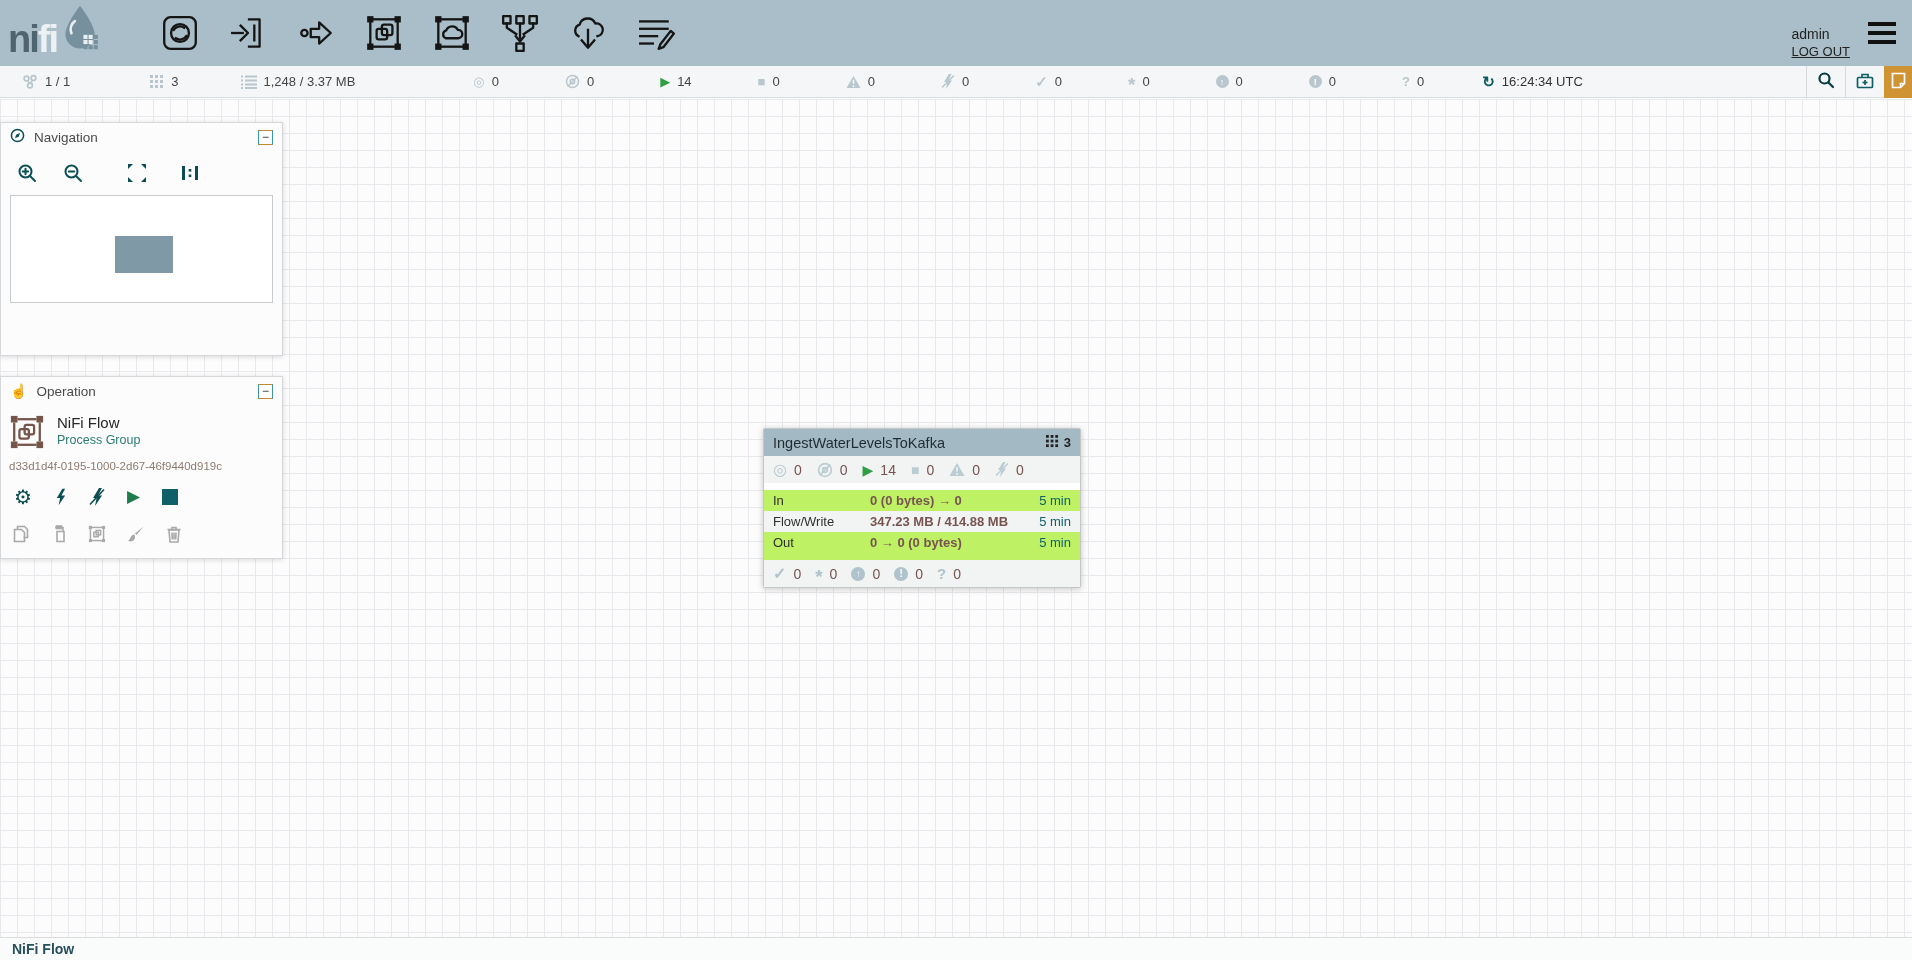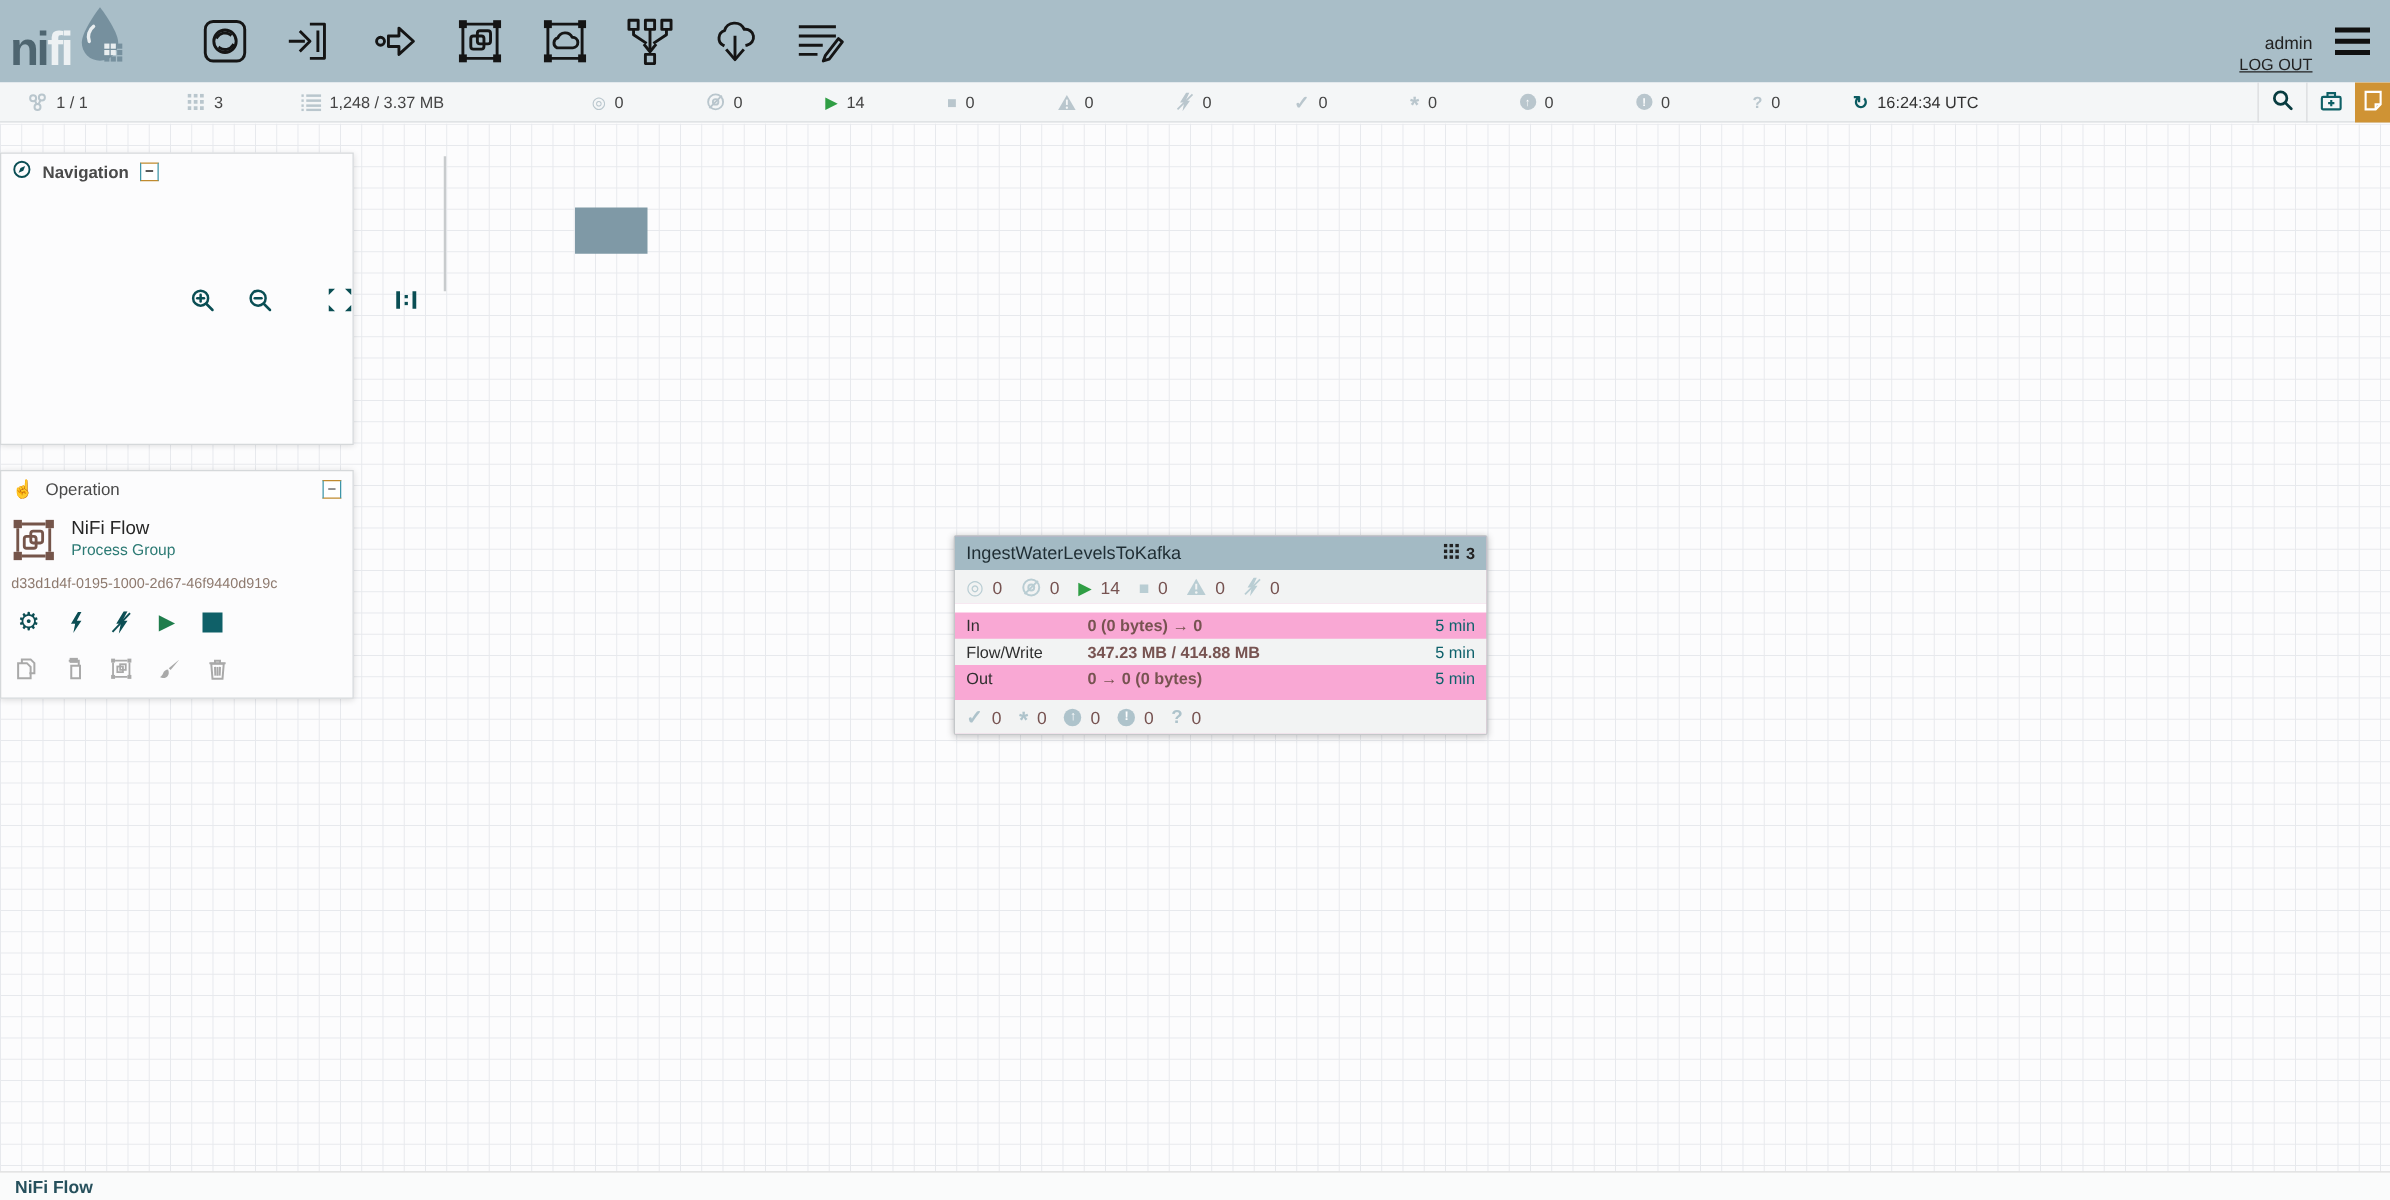--- a/index.html
+++ b/index.html
@@ -10,21 +10,21 @@
   .hdr { position:absolute; top:0; left:0; right:0; height:66px; background:#a9bec8; display:flex; align-items:center; }
   .logo { display:flex; align-items:flex-end; padding:0 6px 6px 8px;text-align:right; }
   .logo .t { font-size:38px; font-weight:bold; letter-spacing:-2px; line-height:34px; }
   .logo .ni { color:#4e6570; }
   .logo .fi { color:#edf1f3; }
   .logo svg { margin-left:2px; }
   .tools { display:flex; align-items:center; gap:26px; margin-left:52px; }
   .tool { width:42px; height:42px; display:flex; align-items:center; justify-content:center; cursor:grab; }
   .tool svg { stroke:#151515; fill:none; stroke-width:2.2; stroke-linejoin:round; stroke-linecap:square; }
   .hdr-spacer { flex:1; }
-  .account { text-align:right; margin-right:18px; line-height:17px;margin-top:19px; }
+  .account { text-align:left; margin-right:18px; line-height:17px;margin-top:19px; }
   .account .user { font-size:14px; color:#222; }
   .account .logout { font-size:13px; color:#222; text-decoration:underline; cursor:pointer; display:block; }
   .burger { margin-right:16px; cursor:pointer; }
   .burger div { width:28px; height:4.5px; background:#111; margin:4.5px 0; }
 
   
   .sbar { position:absolute; top:66px; left:0; right:0; height:32px; background:#f4f6f7; border-bottom:1px solid #d9dde0; display:flex; align-items:center; font-size:13px; color:#454545; }
   .sb-item { display:flex; align-items:center; gap:7px; white-space:nowrap; }
   .sb-ic { color:#b9c6cd; display:inline-flex; align-items:center; }
   .sb-run { color:#2f9e44; font-size:13px; }
@@ -41,21 +41,21 @@
 
   
   .canvas { position:absolute; top:99px; bottom:23px; left:0; right:0; background:#fcfcfd;
     background-image:linear-gradient(#e7e9ed 1px, transparent 1px), linear-gradient(90deg,#e7e9ed 1px, transparent 1px);
     background-size:17px 17px; }
 
   
   .panel { position:absolute; background:#fcfcfd; border:1px solid #d5d8da; box-shadow:0 1px 5px rgba(0,0,0,.14); }
   .p-hdr { height:28px; display:flex; align-items:center; gap:9px; padding:0 9px; font-size:13.5px; color:#4a4a4a; }
   .collapse { margin-left:auto; width:15px; height:15px; border:1px solid #3d95a8; border-top-color:#c08a2e; border-bottom-color:#c08a2e; color:#333; font-size:12px; line-height:12px; text-align:center; cursor:pointer; background:#fff; }
-  .nav-panel { left:0; top:122px; width:283px; height:234px; display:flex; flex-direction:row;font-weight:bold; }
+  .nav-panel { left:0; top:122px; width:283px; height:234px; display:flex; flex-direction:column; }
   .nav-tools { display:flex; align-items:center; padding:12px 12px 10px 16px; gap:26px; }
   .nav-tools .nbtn { cursor:pointer; display:flex; }
   .minimap { margin:2px 9px 0 9px; height:108px; border:1px solid #c8cbcd; background:#fff; position:relative; }
   .mini-rect { position:absolute; left:104px; top:40px; width:58px; height:37px; background:#7f99a6; cursor:move; }
   .nav-foot { flex:1; margin:0 0; border-top:0; }
 
   .op-panel { left:0; top:376px; width:283px; height:183px; }
   .op-info { display:flex; gap:12px; padding:9px 8px 0 8px; align-items:flex-start; }
   .op-name { font-size:15px; color:#262626; }
   .op-type { font-size:12.5px; color:#2c7a74; margin-top:2px; }
@@ -63,21 +63,21 @@
   .op-row { display:flex; align-items:center; gap:22px; padding:14px 8px 0 13px; }
   .op-row2 { display:flex; align-items:center; gap:21px; padding:18px 8px 0 11px; }
   .op-btn { cursor:pointer; display:flex; align-items:center; }
   .teal { color:#0c4e54; }
   .gear-g { font-size:20px; line-height:18px; }
   .play-g { font-size:17px; color:#1f7d4c; }
   .stop-g { width:16px; height:16px; background:#0f6068; display:inline-block; }
   .gray-ic svg { stroke:#a9a9a9; fill:none; stroke-width:1.6; }
 
   
-  .pg { position:absolute; left:763px; top:428px; width:427px; border:1px solid #c4c7c9; border-radius:2px; background:#f9a8d4; box-shadow:0 1px 6px rgba(0,0,0,.22); cursor:move; }
+  .pg { position:absolute; left:763px; top:428px; width:318px; border:1px solid #c4c7c9; border-radius:2px; background:#bef264; box-shadow:0 1px 6px rgba(0,0,0,.22); cursor:move; }
   .pg-h { height:27px; background:#a3bac4; display:flex; align-items:center; padding:0 9px; font-size:14.5px; color:#1f2d33; }
   .pg-h .nm { flex:1; }
   .pg-badge { display:flex; align-items:center; gap:5px; font-size:13px; font-weight:bold; color:#222; }
   .pg-counts { height:27px; background:#f2f3f3; display:flex; align-items:center; padding:0 9px; font-size:14px; color:#775351; }
   .pgc { display:flex; align-items:center; gap:7px; margin-right:15px; }
   .pgc .ic { color:#b9cdd3; display:inline-flex; align-items:center; }
   .pg-gap { height:7px; background:#fff; }
   .pg-row { height:21px; display:flex; align-items:center; padding:0 9px; font-size:13px; }
   .pg-row.alt { background:#f2f3f3; }
   .pg-row .lbl { width:97px; color:#2f2f2f; }

